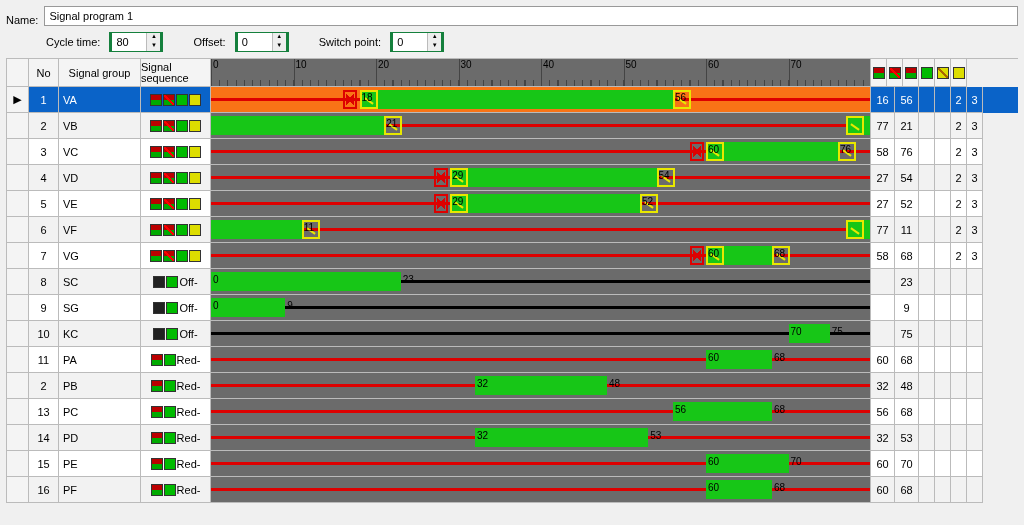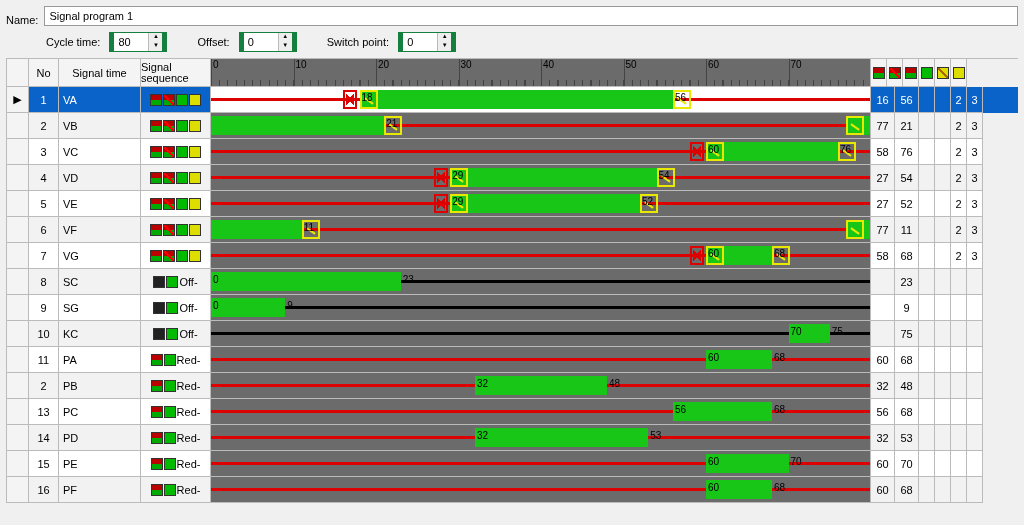--- a/index.html
+++ b/index.html
@@ -2,37 +2,37 @@
 <html><head>
 <meta charset="utf-8">
 <style>
 * { box-sizing: border-box; font-family: "Segoe UI", Arial, sans-serif; font-size: 11px; }
 body { margin: 0; padding: 6px; background: #f0f0f0; }
 .row { display: flex; align-items: flex-end; margin-bottom: 6px; }
 .lbl { margin-right: 6px; }
 #name-input { flex: 1; height: 20px; border: 1px solid #999; padding: 1px 4px; background: #fff; }
 .top2 { margin-left: 40px; gap: 30px; }
 select { height: 20px; width: 110px; border: 1px solid #999; background: #fff; }
-.spin { display: inline-flex; align-items: center; border: 5px solid #15803d; height: 20px; background: #fff; }
+.spin { display: inline-flex; align-items: center; border: 3px solid #15803d; height: 20px; background: #fff; }
 .spin input { width: 34px; border: none; outline: none; padding: 0 4px; height: 18px; }
 .spin .btns { display: flex; flex-direction: column; width: 14px; border-left: 1px solid #bbb; }
 .spin .btns span { height: 9px; line-height: 7px; text-align: center; font-size: 6px; cursor: pointer; background: #eee; }
 .grid-wrap { border-left: 1px solid #bbb; border-top: 1px solid #bbb; }
 .grow { display: flex; height: 26px; }
 .grow.sel { background: #0a63c8; color: #fff; }
 .cell { border-right: 1px solid #bbb; border-bottom: 1px solid #bbb; display: flex; align-items: center; padding: 0 4px; background: #fff; overflow: hidden; }
 .grow.sel .cell { background: #0a63c8; }
 .hdr .cell { background: #f4f4f4; justify-content: center; font-weight: 400; }
 .hdr { height: 28px; }
 .c-sel { width: 22px; justify-content: center; padding: 0; }
 .c-no  { width: 30px; justify-content: center; }
 .c-sg  { width: 82px; }
 .c-seq { width: 70px; justify-content: center; padding: 0; gap: 1px; }
 .c-tl  { width: 660px; padding: 0; position: relative; background: #6b6b6b; }
-.grow.sel .c-tl { background:#ffffff; }
+.grow.sel .c-tl { background:#f97316; }
 .c-n   { width: 24px; justify-content: center; }
 .c-i   { width: 16px; justify-content: center; padding: 0; }
 .sw { width: 12px; height: 12px; display: inline-block; }
 .sw-rg { background: linear-gradient(#b00 50%, #0a0 50%); border: 1px solid #333; }
 .sw-rgx { background: linear-gradient(#b00 50%, #0a0 50%); border: 1px solid #333; position: relative; }
 .sw-rgx::after { content: ""; position: absolute; inset: 0; background: linear-gradient(45deg, transparent 42%, red 42%, red 58%, transparent 58%); }
 .sw-g  { background: #0b0; border: 1px solid #333; }
 .sw-y  { background: #dd0; border: 1px solid #333; position: relative; }
 .sw-yx { background: #dd0; border: 1px solid #333; position: relative; }
 .sw-yx::after { content: ""; position: absolute; inset: 0; background: linear-gradient(45deg, transparent 42%, #a60 42%, #a60 58%, transparent 58%); }
@@ -91,21 +91,21 @@
           <span>▼</span>
         </span>
       </span>
   </span>
 </div>
 
 <div class="grid-wrap">
   <div class="grow hdr">
     <div class="cell c-sel"></div>
     <div class="cell c-no">No</div>
-    <div class="cell c-sg">Signal time</div>
+    <div class="cell c-sg">Signal group</div>
     <div class="cell c-seq" style="flex-direction:column;line-height:11px;">Signal sequence</div>
     <div class="cell c-tl" style="padding:0;">
       <div class="timeline-hdr" id="tlhdr">
           <div class="ruler-ticks"></div>
           <div class="tick" style="left: 0px;"></div>
           <div class="tlabel" style="left: 2px;">0</div>
           <div class="tick" style="left: 82.5px;"></div>
           <div class="tlabel" style="left: 84.5px;">10</div>
           <div class="tick" style="left: 165px;"></div>
           <div class="tlabel" style="left: 167px;">20</div>

